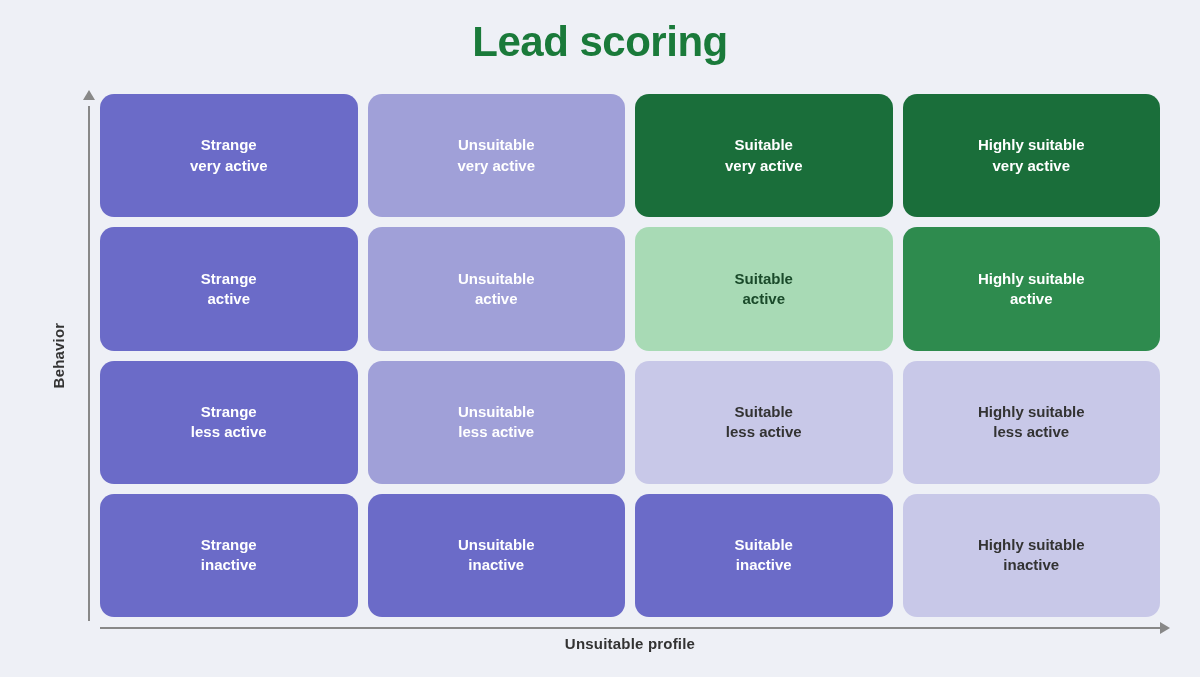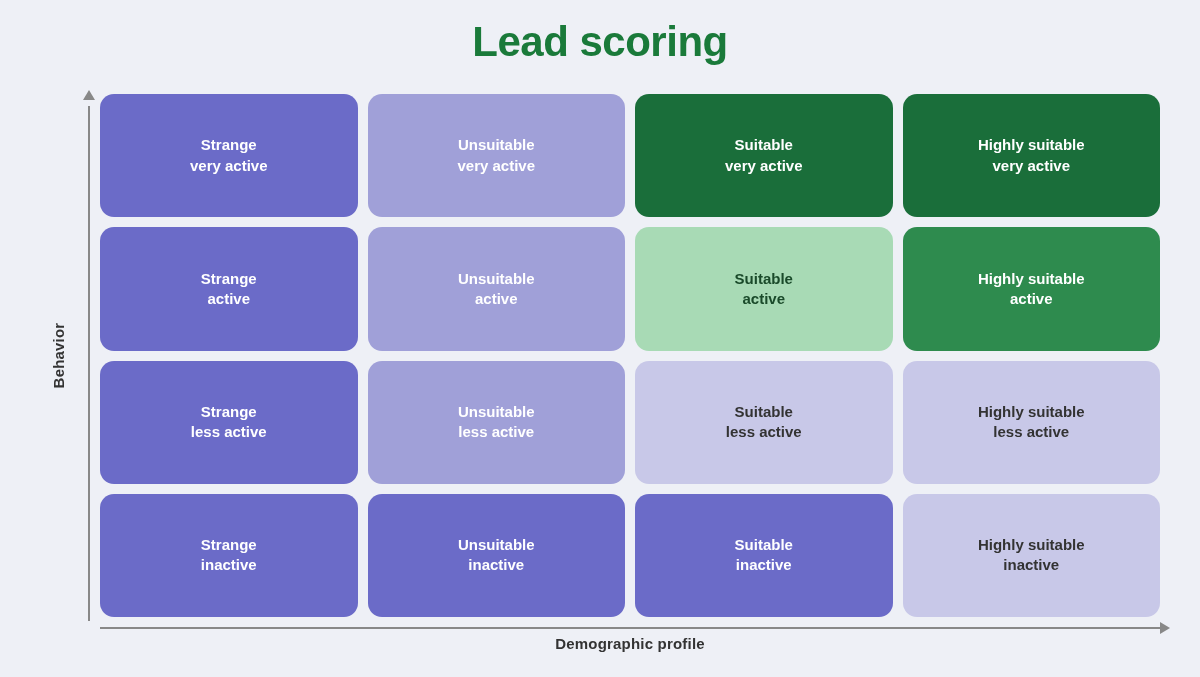--- a/index.html
+++ b/index.html
@@ -218,19 +218,19 @@
 inactive</div>
           <div class="cell color-lavender" style="white-space: pre-line;">Highly suitable
 inactive</div>
         </div>
 
       <div class="x-axis-row">
         <div class="x-axis-line-wrap">
           <div class="x-axis-line">
             <div class="x-arrow-head"></div>
           </div>
-          <div class="x-axis-label">Demographic profile</div>
+          <div class="x-axis-label">Unsuitable profile</div>
         </div>
       </div>
     </div>
 
   </div>
 </div>
 
 </body></html>

